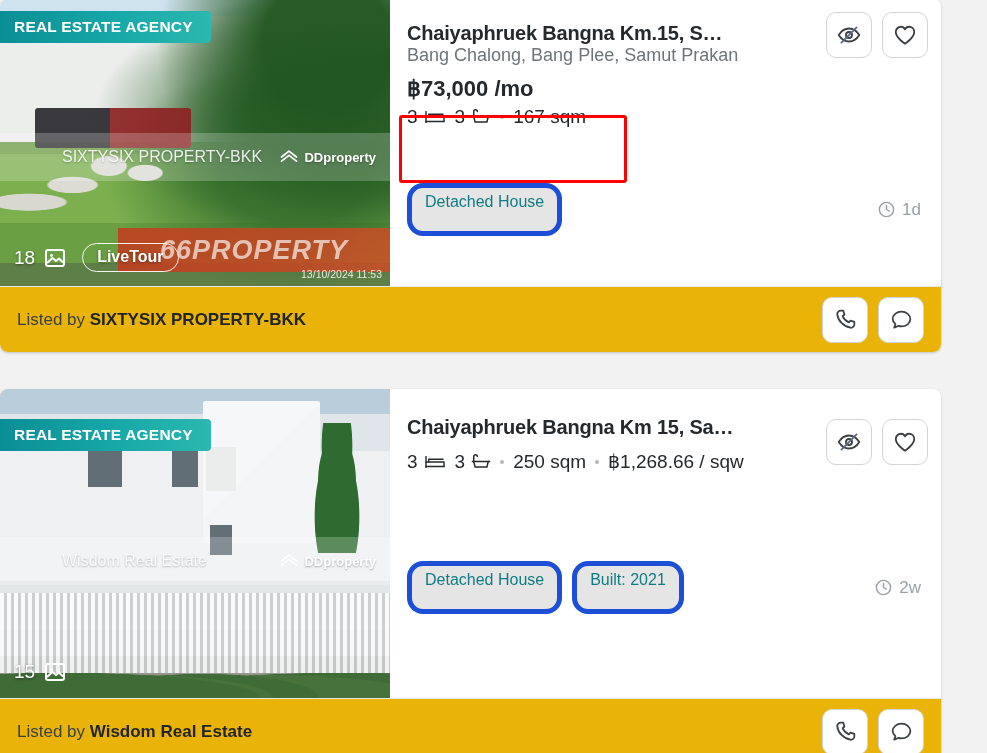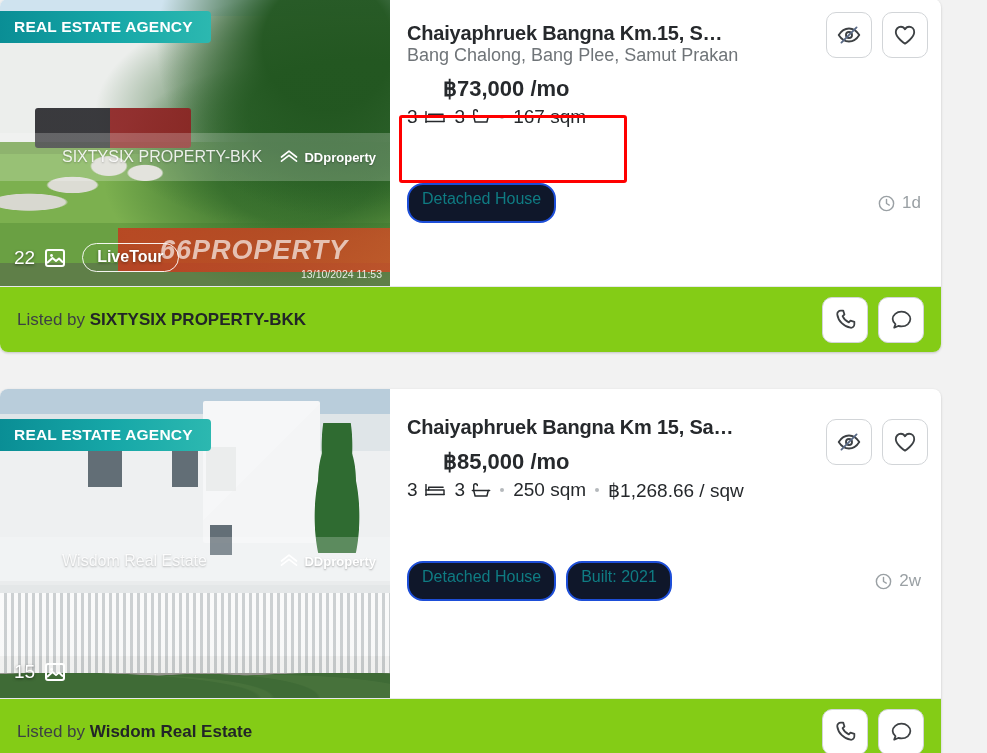--- a/index.html
+++ b/index.html
@@ -297,21 +297,20 @@
   .price-block {
     margin-top: 9px;
     display: inline-block;
   }
   .price {
     font-size: 22px;
     font-weight: 600;
     color: #26292c;
     line-height: 1.3;
     white-space: nowrap;
-    margin-left: 36px;
   }
   .specs {
     margin-top: 2px;
     display: flex;
     align-items: center;
     gap: 9px;
     font-size: 19px;
     color: #26292c;
     white-space: nowrap;
   }
@@ -339,26 +338,26 @@
     left: 17px;
     right: 20px;
     display: flex;
     align-items: center;
     gap: 10px;
   }
   .card-1 .tags-row { top: 184px; }
   .card-2 .tags-row { top: 172px; }
 
   .tag {
-    border: 2px solid #1d4ed8;
+    border: 5px solid #1d4ed8;
     color: #0f7c83;
     border-radius: 16px;
-    padding: 5px 13px 13px;
+    padding: 5px 13px 20px;
     font-size: 16px;
-    background: #0f172a;
+    background: #e5e5e5;
     white-space: nowrap;
     cursor: pointer;
   }
   .posted {
     margin-left: auto;
     display: flex;
     align-items: center;
     gap: 6px;
     color: #9aa0a4;
     font-size: 17px;
@@ -388,21 +387,21 @@
   }
   .icon-btn svg { display: block; }
 
   
   .card-footer {
     flex: 0 0 66px;
     border-top: 1px solid #e6e8ea;
     display: flex;
     align-items: center;
     padding: 0 17px;
-    background: #84cc16;
+    background: #eab308;
   }
   .listed-by {
     font-size: 17px;
     color: #3d4144;
   }
   .listed-by b { font-weight: 700; color: #222528; }
   .footer-actions {
     margin-left: auto;
     display: flex;
     gap: 10px;
@@ -429,21 +428,21 @@
               <path d="M3 17 L12 10 L21 17" stroke-linecap="round" stroke-linejoin="round"></path>
             </svg>
             <span>DDproperty</span>
           </span>
         </div>
 
         <div class="photo-date">13/10/2024 11:53</div>
 
         <div class="photo-meta">
           <span class="photo-count">
-            <span>22</span>
+            <span>18</span>
             <svg width="26" height="24" viewBox="0 0 24 24" fill="none" stroke="#fff" stroke-width="2">
               <rect x="3" y="4" width="18" height="16" rx="2"></rect>
               <circle cx="8.5" cy="9.5" r="1.4" fill="#fff" stroke="none"></circle>
               <path d="M4 17 L9.5 12 L13 15 L16 12.5 L20 16.5" stroke-linejoin="round"></path>
             </svg>
           </span>
           <button class="livetour-btn">LiveTour</button>
         </div>
       </div>
 
@@ -556,21 +555,20 @@
               <path d="M4 17 L9.5 12 L13 15 L16 12.5 L20 16.5" stroke-linejoin="round"></path>
             </svg>
           </span>
         </div>
       </div>
 
       <div class="info">
         <div class="title">Chaiyaphruek Bangna Km 15, Sa…</div>
 
         <div class="price-block">
-          <div class="price">฿85,000 /mo</div>
           <div class="specs">
             <span class="spec-item">
               <span>3</span>
               <svg width="22" height="18" viewBox="0 0 24 20" fill="none" stroke="#26292c" stroke-width="1.6">
                 <path d="M2 4 L2 16" stroke-linecap="round"></path>
                 <path d="M2 15 L22 15" stroke-linecap="round"></path>
                 <path d="M2 10 L22 10 L22 15" stroke-linecap="round" stroke-linejoin="round"></path>
                 <path d="M5 10 L5 7 L21 7" stroke-linecap="round" stroke-linejoin="round"></path>
               </svg>
             </span>

